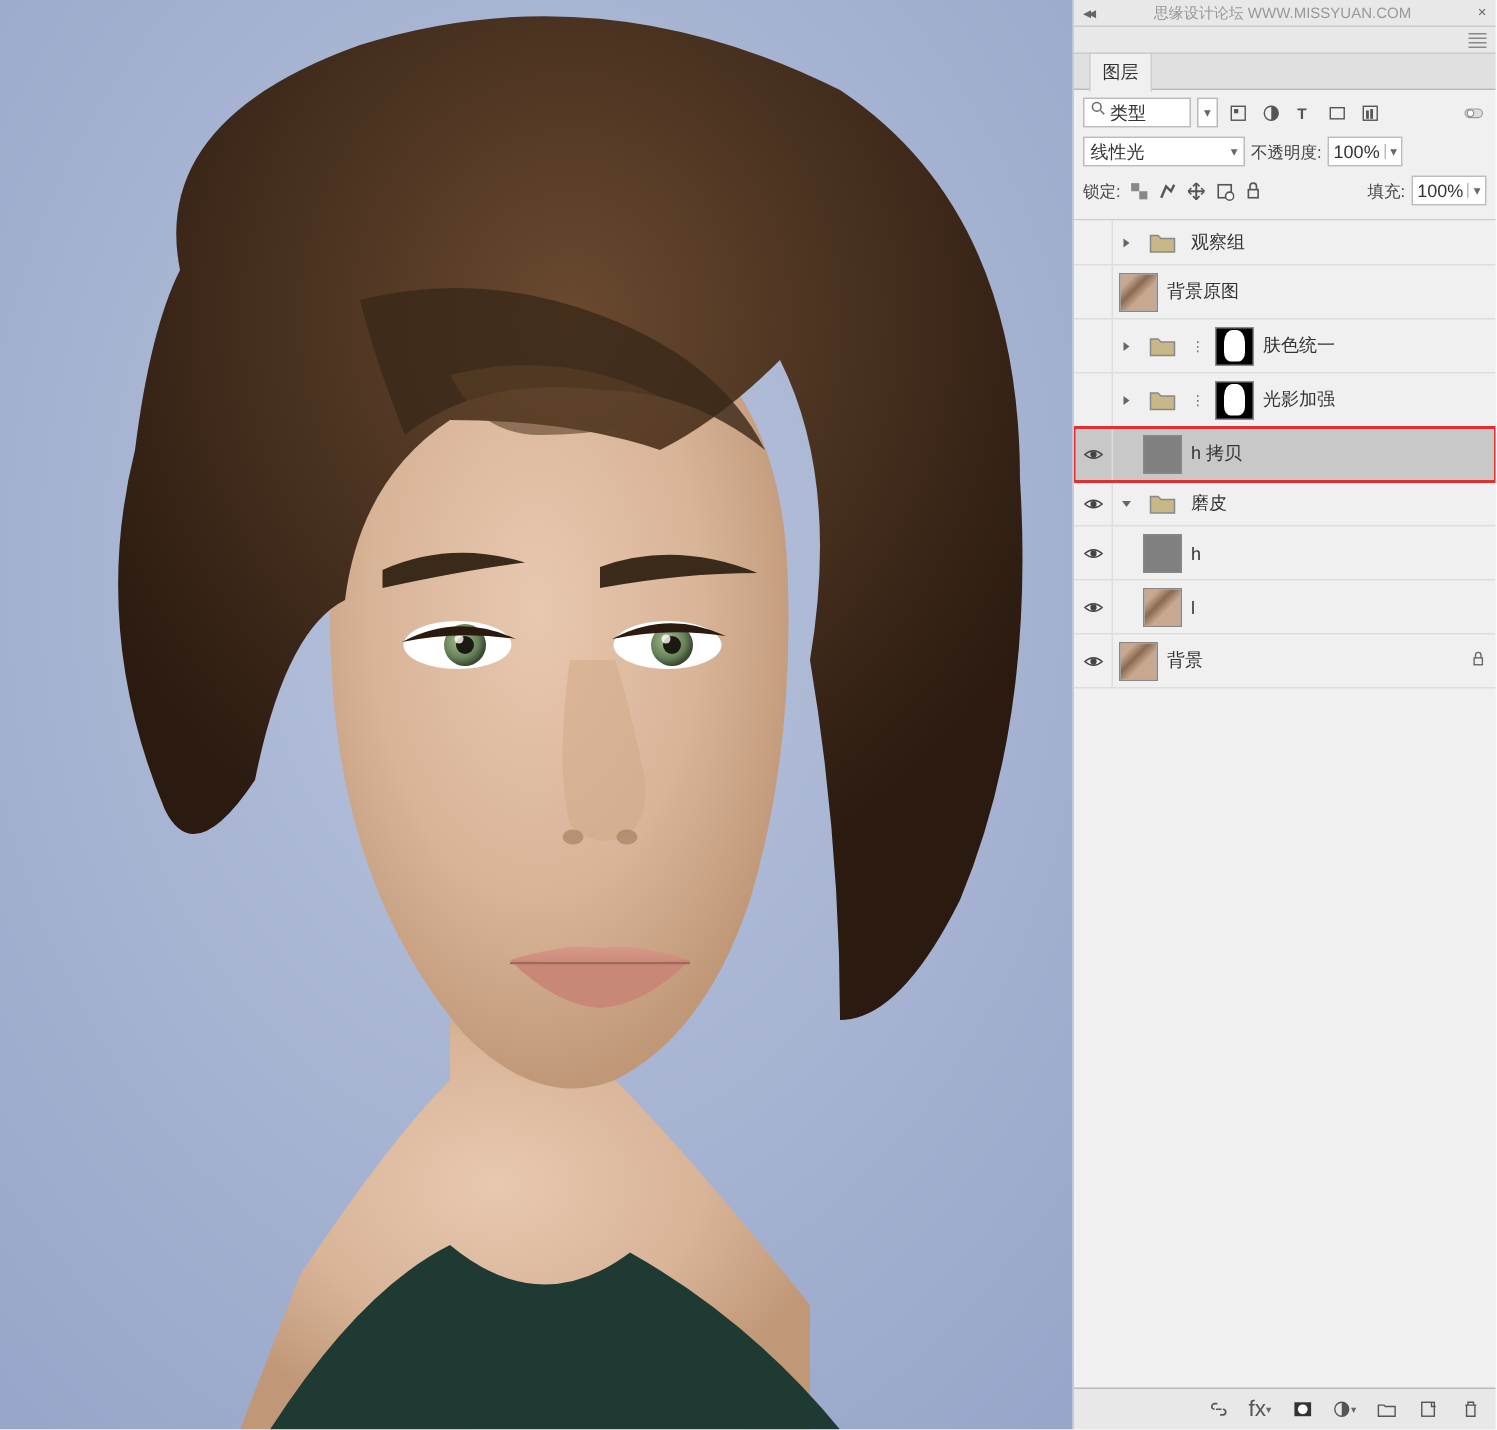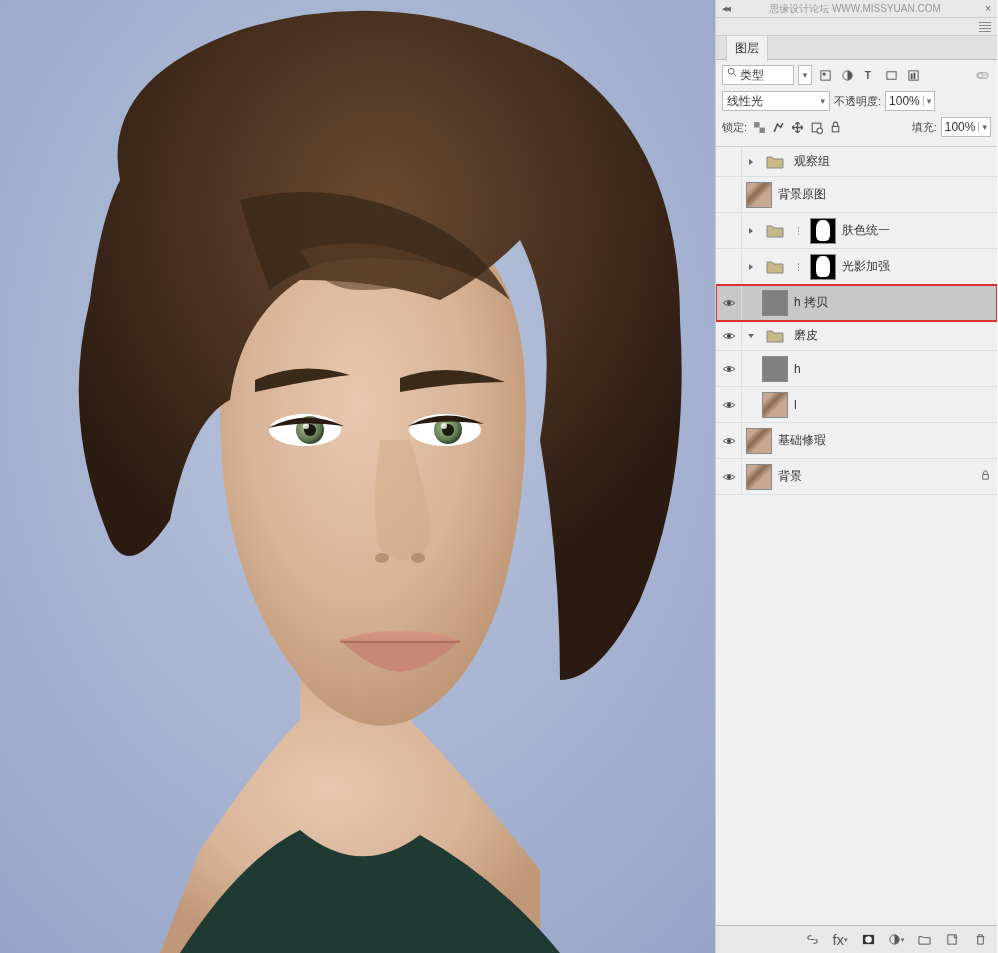--- a/index.html
+++ b/index.html
@@ -367,32 +367,20 @@
       </div>
       <div class="layer-item">
         <div class="vis-col">
           <svg viewBox="0 0 16 12">
             <path d="M1 6 Q8 0 15 6 Q8 12 1 6 Z" fill="none" stroke="#444" stroke-width="1"></path>
             <circle cx="8" cy="6" r="2.5" fill="#444"></circle>
           </svg>
         </div>
         <div class="layer-content indent-0">
           <div class="thumb portrait"></div>
-          <span class="layer-name">基础修瑕</span>
-        </div>
-      </div>
-      <div class="layer-item">
-        <div class="vis-col">
-          <svg viewBox="0 0 16 12">
-            <path d="M1 6 Q8 0 15 6 Q8 12 1 6 Z" fill="none" stroke="#444" stroke-width="1"></path>
-            <circle cx="8" cy="6" r="2.5" fill="#444"></circle>
-          </svg>
-        </div>
-        <div class="layer-content indent-0">
-          <div class="thumb portrait"></div>
           <span class="layer-name">背景</span>
           <span class="lock-indicator"><svg viewBox="0 0 12 12" width="11" height="11">
               <rect x="3" y="5" width="6" height="5" fill="none" stroke="#666"></rect>
               <path d="M4 5 L4 3 A2 2 0 0 1 8 3 L8 5" fill="none" stroke="#666"></path>
             </svg></span>
         </div>
       </div>
     </div>
 
   <div class="panel-footer">

